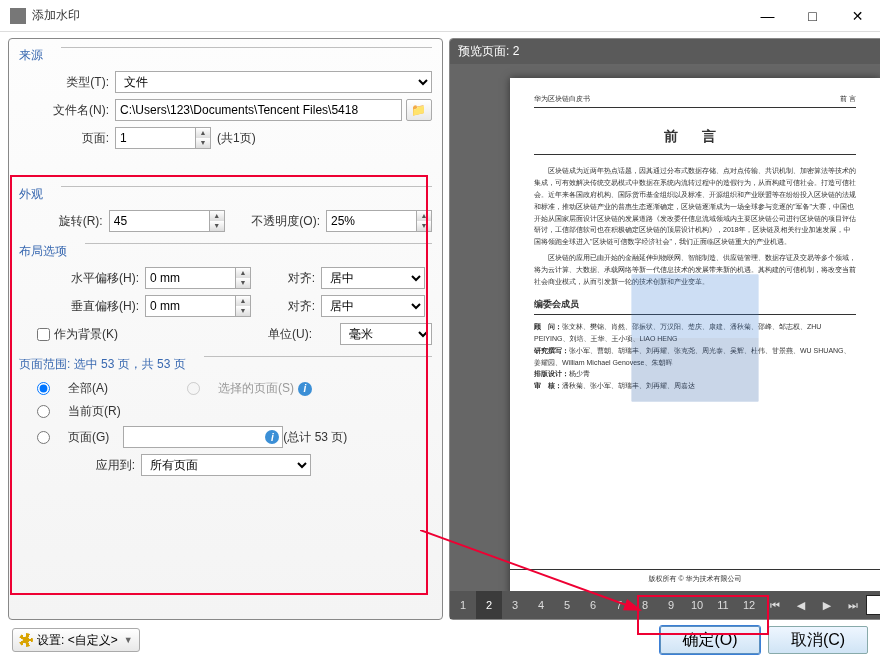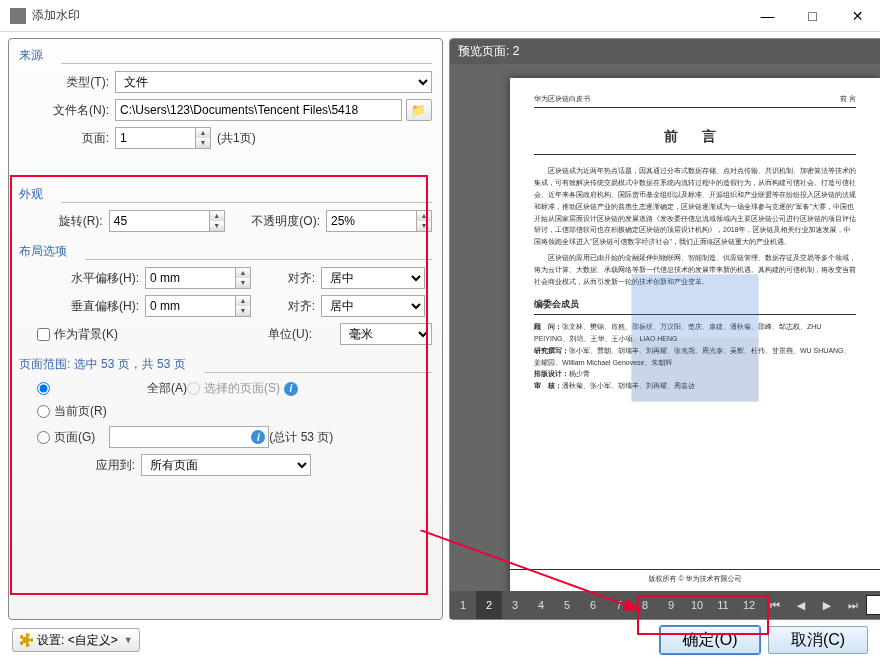--- a/index.html
+++ b/index.html
@@ -10,21 +10,21 @@
 .titlebar .icon { width: 16px; height: 16px; margin: 0 6px 0 10px; background: #777; }
 .titlebar .title { font-size: 12px; flex: 1; color: #333; }
 .titlebar .btn { width: 45px; height: 32px; display: flex; align-items: center; justify-content: center; font-size: 14px; }
 
 
 .main { display: flex; height: 588px; }
 .left { width: 435px; border: 1px solid #888; margin: 6px 0 0 8px; border-radius: 4px; background: linear-gradient(#fdfdfd,#f4f4f4); position: relative; }
 .right { flex: 1; border: 1px solid #888; margin: 6px 8px 0 6px; border-radius: 4px; background: #f2f2f2; display: flex; flex-direction: column; }
 
 
-.sect-head { font-size: 12px; color: #3868b0; padding: 8px 10px 4px; display: flex; align-items: flex-end; gap: 18px; }
+.sect-head { font-size: 12px; color: #3868b0; padding: 8px 10px 4px; display: flex; align-items: flex-start; gap: 18px; }
 .sect-head .line { flex: 1; height: 1px; background: #c0c0c0; }
 
 .row { display: flex; align-items: center; padding: 3px 10px; font-size: 12px; color: #333; }
 .row .lbl { text-align: right; margin-right: 6px; }
 
 select, input[type=text], .spin input { font-size: 12px; border: 1px solid #aaa; background: #fff; padding: 2px 4px; height: 22px; }
 .spin { display: inline-flex; }
 .spin input { border-right: none; }
 .spin .ud { width: 16px; display: flex; flex-direction: column; border: 1px solid #aaa; }
 .spin .ud span { flex:1; font-size:7px; text-align:center; line-height:9px; color:#555; background:linear-gradient(#fff,#ddd); }
@@ -57,21 +57,21 @@
 
 .footer { height:40px; display:flex; align-items:center; padding:0 12px; gap:8px; }
 .settings { display:flex; align-items:center; font-size:12px; border:1px solid #aaa; background:linear-gradient(#fff,#e8e8e8); height:24px; padding:0 6px; border-radius:3px; }
 .gear { width:14px; height:14px; margin-right:4px; background:radial-gradient(circle,#d9a300 35%,transparent 36%),conic-gradient(#d9a300 0 10%,transparent 10% 20%,#d9a300 20% 30%,transparent 30% 40%,#d9a300 40% 50%,transparent 50% 60%,#d9a300 60% 70%,transparent 70% 80%,#d9a300 80% 90%,transparent 90% 100%); border-radius:50%; }
 .sp { flex:1; }
 .btn-main { width:100px; height:28px; font-size:16px; border:1px solid #8aa; background:linear-gradient(#eef6ff,#d0e4f5); border-radius:2px; }
 .btn-main.ok { border:1px solid #5a8fc0; outline:1px solid #3b7fd6; }
 
 .chk { display:inline-flex; align-items:center; gap:4px; font-size:12px; }
 .chk input { width:13px; height:13px; }
-.rad { display:inline-flex; align-items:center; gap:4px; font-size:12px;justify-content:space-between; }
+.rad { display:inline-flex; align-items:center; gap:18px; font-size:12px; }
 .infoico { display:inline-flex; width:14px; height:14px; background:#3b8fd6; color:#fff; border-radius:50%; align-items:center; justify-content:center; font-size:10px; font-style:italic; font-weight:bold; margin-left:4px; }
 
 .arrow { position:absolute; pointer-events:none; }
 </style>
 </head>
 <body>
 
 <div class="titlebar">
   <div class="icon"></div>
   <div class="title">添加水印</div>

